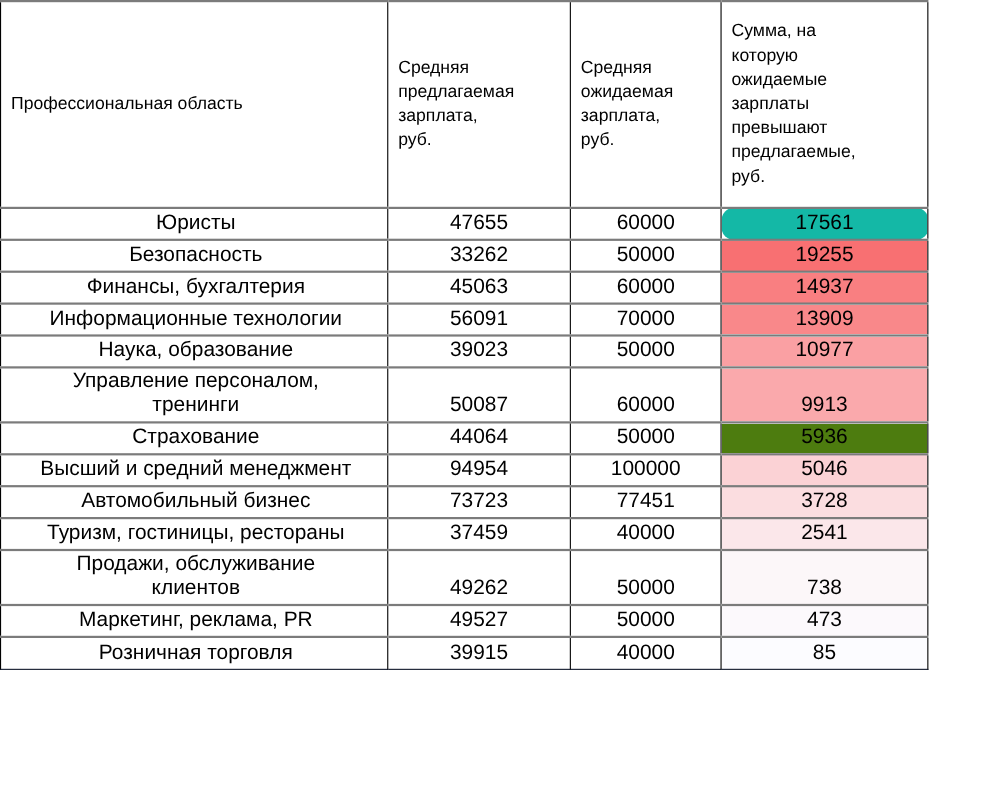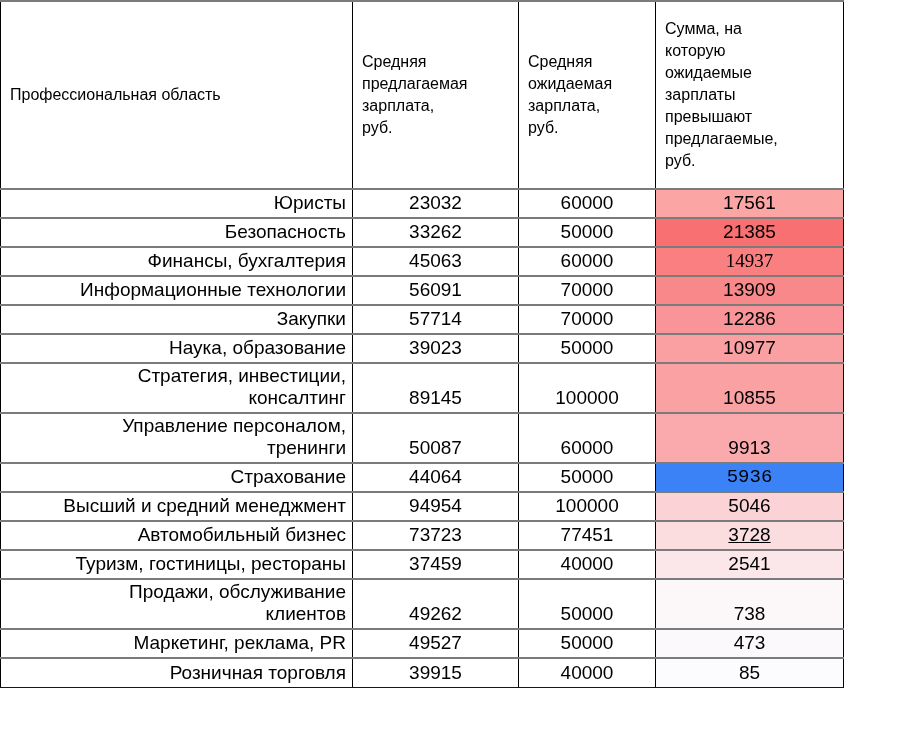--- a/index.html
+++ b/index.html
@@ -50,21 +50,21 @@
   tbody tr {
     height: 29px;
   }
   tbody td {
     font-size: 19px;
     line-height: 22px;
     vertical-align: bottom;
     padding: 1px 6px 3px 6px;
   }
   tbody td.cat {
-    text-align: right;
+    text-align: center;
     padding-left: 9px;
     white-space: pre-line;
   }
   tbody td.num {
     text-align: center;
   }
   tbody tr:last-child td {
     border-bottom: 1px solid #0f172a;
   }
 </style>
@@ -95,85 +95,72 @@
 ожидаемые
 зарплаты
 превышают
 предлагаемые,
 руб.</th>
       </tr>
     </thead>
     <tbody id="table-body">
         <tr>
           <td class="cat">Юристы</td>
-          <td class="num">23032</td>
+          <td class="num">47655</td>
           <td class="num">60000</td>
-          <td class="num diff" style="background-color: #fca5a5;">17561</td>
+          <td class="num diff" style="background-color: #14b8a6; border-radius: 11px;">17561</td>
         </tr>
         <tr>
           <td class="cat">Безопасность</td>
           <td class="num">33262</td>
           <td class="num">50000</td>
-          <td class="num diff" style="background-color: rgb(248, 112, 114);">21385</td>
+          <td class="num diff" style="background-color: rgb(248, 112, 114);">19255</td>
         </tr>
         <tr>
           <td class="cat">Финансы, бухгалтерия</td>
           <td class="num">45063</td>
           <td class="num">60000</td>
-          <td class="num diff" style="background-color: rgb(249, 127, 129); font-family: Liberation Serif, serif;">14937</td>
+          <td class="num diff" style="background-color: rgb(249, 127, 129);">14937</td>
         </tr>
         <tr>
           <td class="cat">Информационные технологии</td>
           <td class="num">56091</td>
           <td class="num">70000</td>
           <td class="num diff" style="background-color: rgb(249, 136, 138); margin-top: 28px;">13909</td>
         </tr>
         <tr>
-          <td class="cat">Закупки</td>
-          <td class="num">57714</td>
-          <td class="num">70000</td>
-          <td class="num diff" style="background-color: rgb(249, 149, 152);">12286</td>
-        </tr>
-        <tr>
           <td class="cat">Наука, образование</td>
           <td class="num">39023</td>
           <td class="num">50000</td>
           <td class="num diff" style="background-color: rgb(250, 160, 163);">10977</td>
-        </tr>
-        <tr>
-          <td class="cat">Стратегия, инвестиции,
-консалтинг</td>
-          <td class="num">89145</td>
-          <td class="num">100000</td>
-          <td class="num diff" style="background-color: rgb(250, 161, 164);">10855</td>
         </tr>
         <tr>
           <td class="cat">Управление персоналом,
 тренинги</td>
           <td class="num">50087</td>
           <td class="num">60000</td>
           <td class="num diff" style="background-color: rgb(250, 169, 172);">9913</td>
         </tr>
         <tr>
           <td class="cat">Страхование</td>
           <td class="num">44064</td>
           <td class="num">50000</td>
-          <td class="num diff" style="background-color: #3b82f6; font-family: Liberation Mono, monospace;">5936</td>
+          <td class="num diff" style="background-color: #4d7c0f;">5936</td>
         </tr>
         <tr>
           <td class="cat">Высший и средний менеджмент</td>
           <td class="num">94954</td>
           <td class="num">100000</td>
           <td class="num diff" style="background-color: rgb(251, 210, 213); margin-top: 24px;">5046</td>
         </tr>
         <tr>
           <td class="cat">Автомобильный бизнес</td>
           <td class="num">73723</td>
           <td class="num">77451</td>
-          <td class="num diff" style="background-color: rgb(251, 221, 224); text-decoration: underline;">3728</td>
+          <td class="num diff" style="background-color: rgb(251, 221, 224);">3728</td>
         </tr>
         <tr>
           <td class="cat">Туризм, гостиницы, рестораны</td>
           <td class="num">37459</td>
           <td class="num">40000</td>
           <td class="num diff" style="background-color: rgb(251, 231, 234);">2541</td>
         </tr>
         <tr>
           <td class="cat">Продажи, обслуживание
 клиентов</td>

